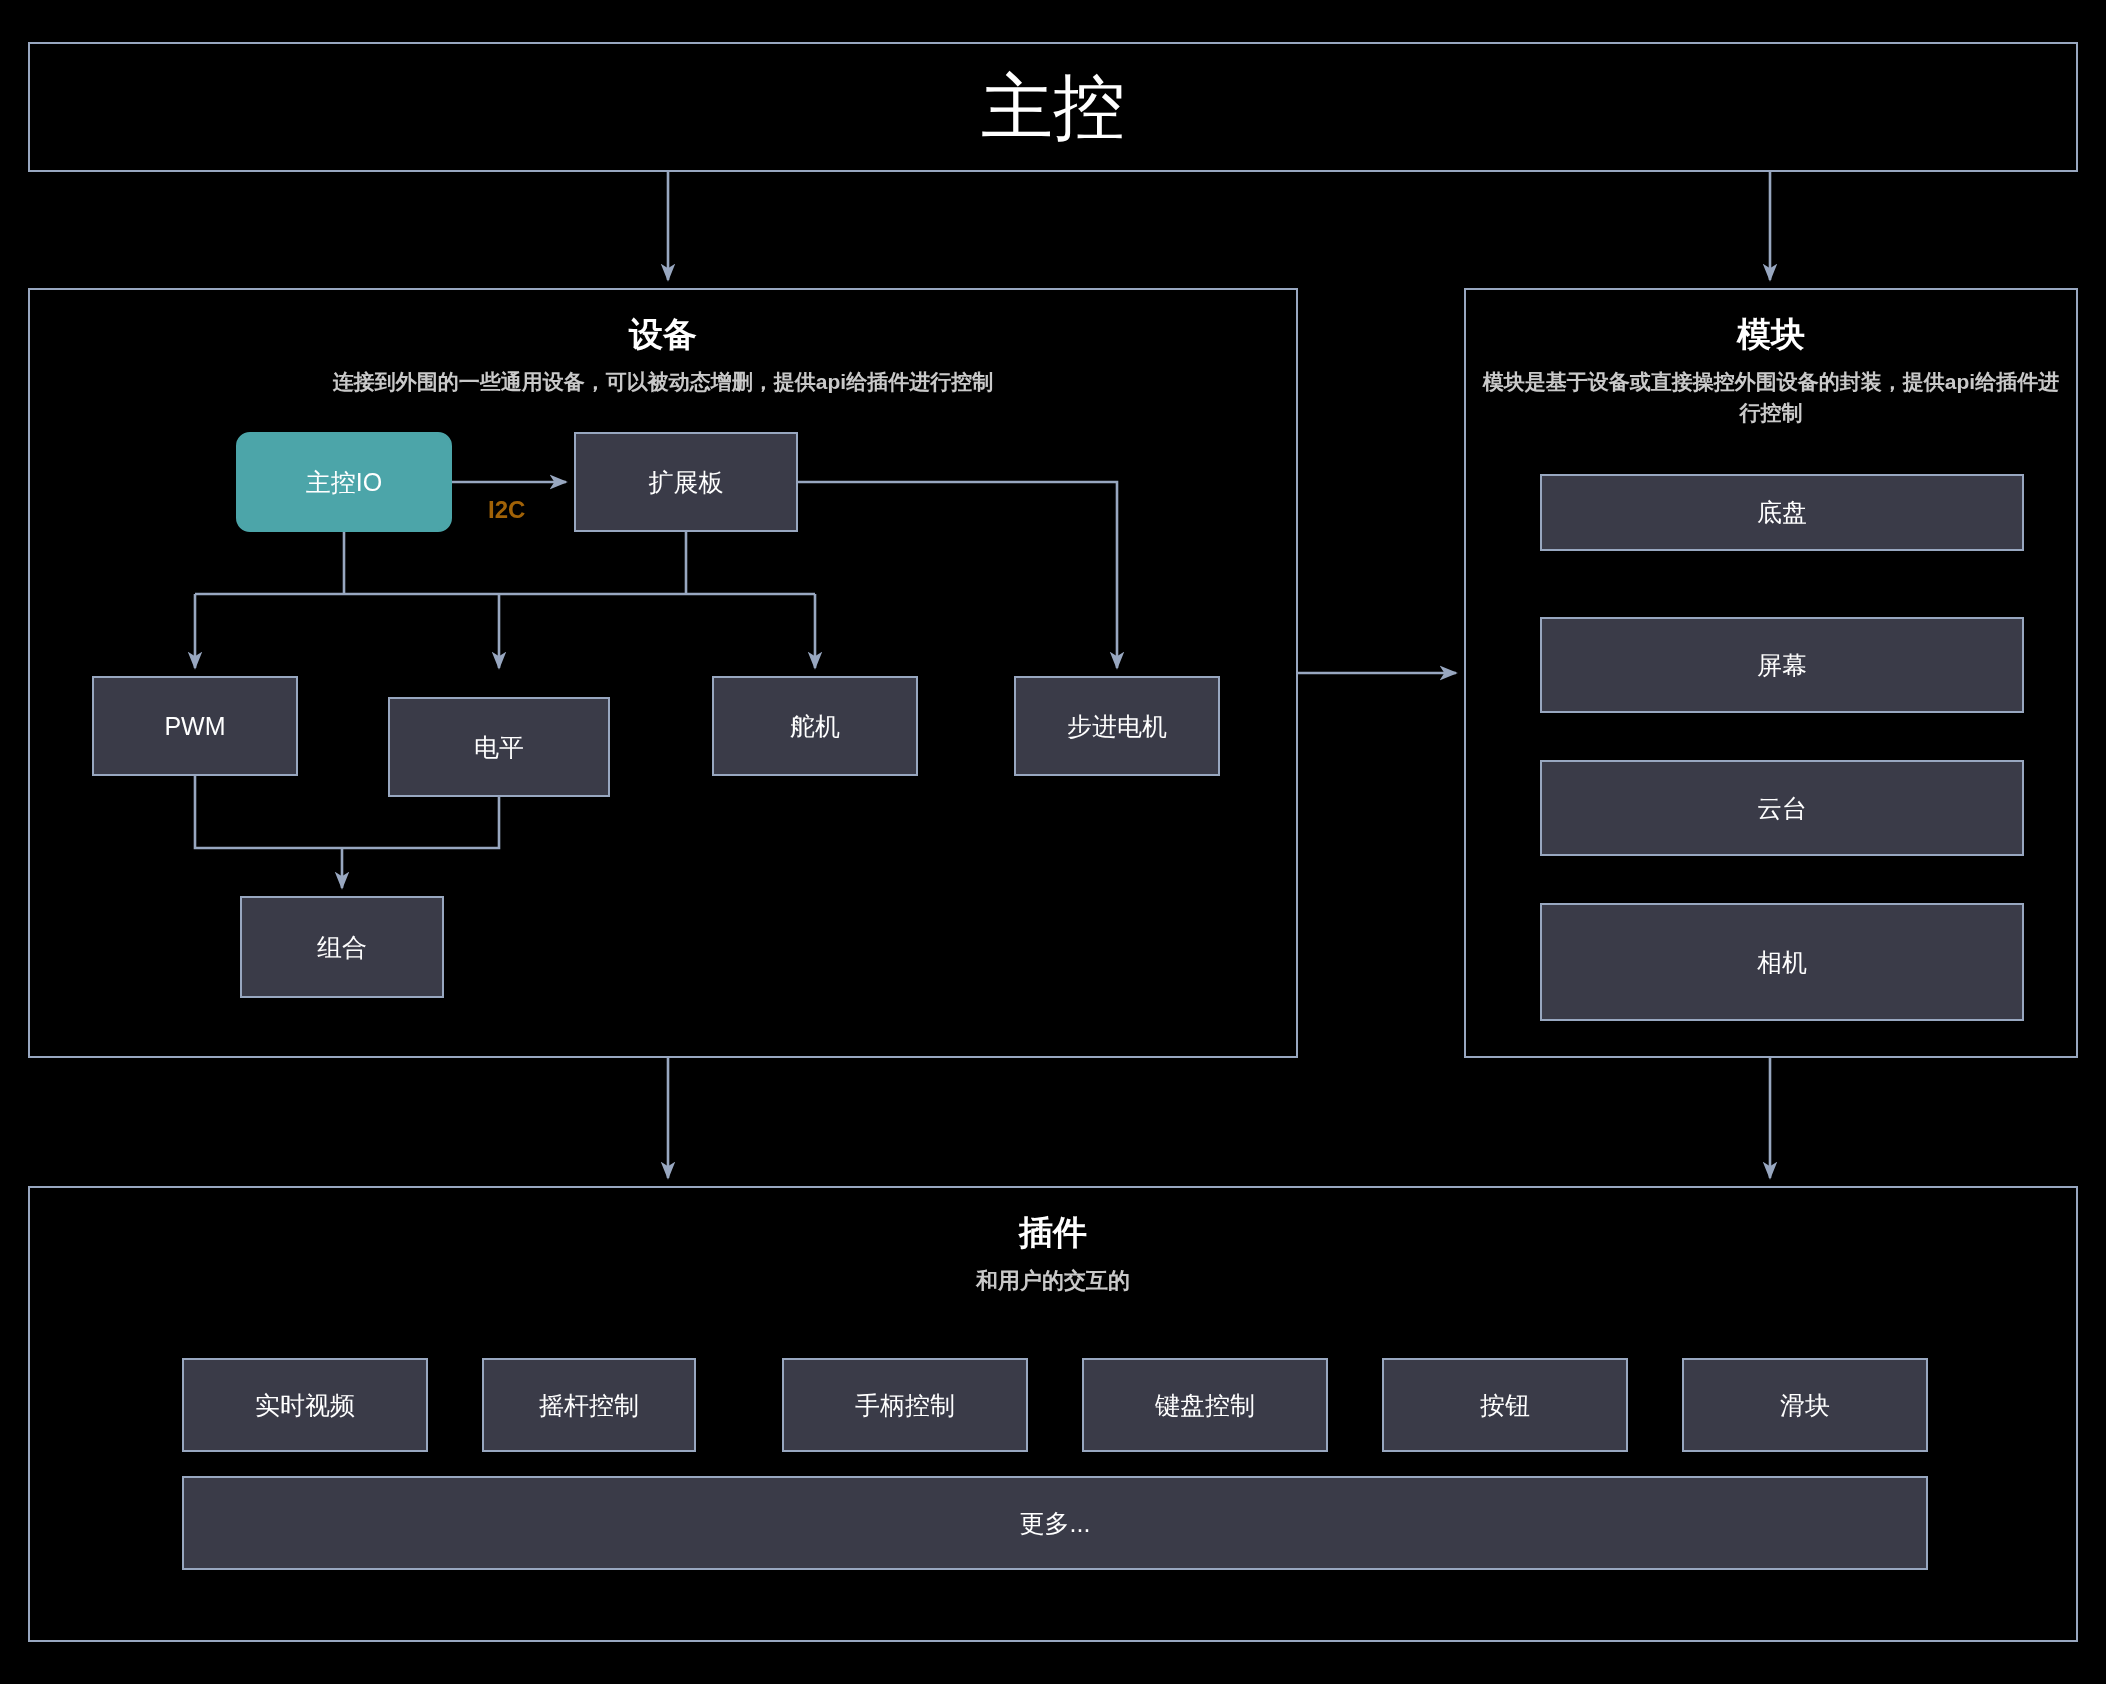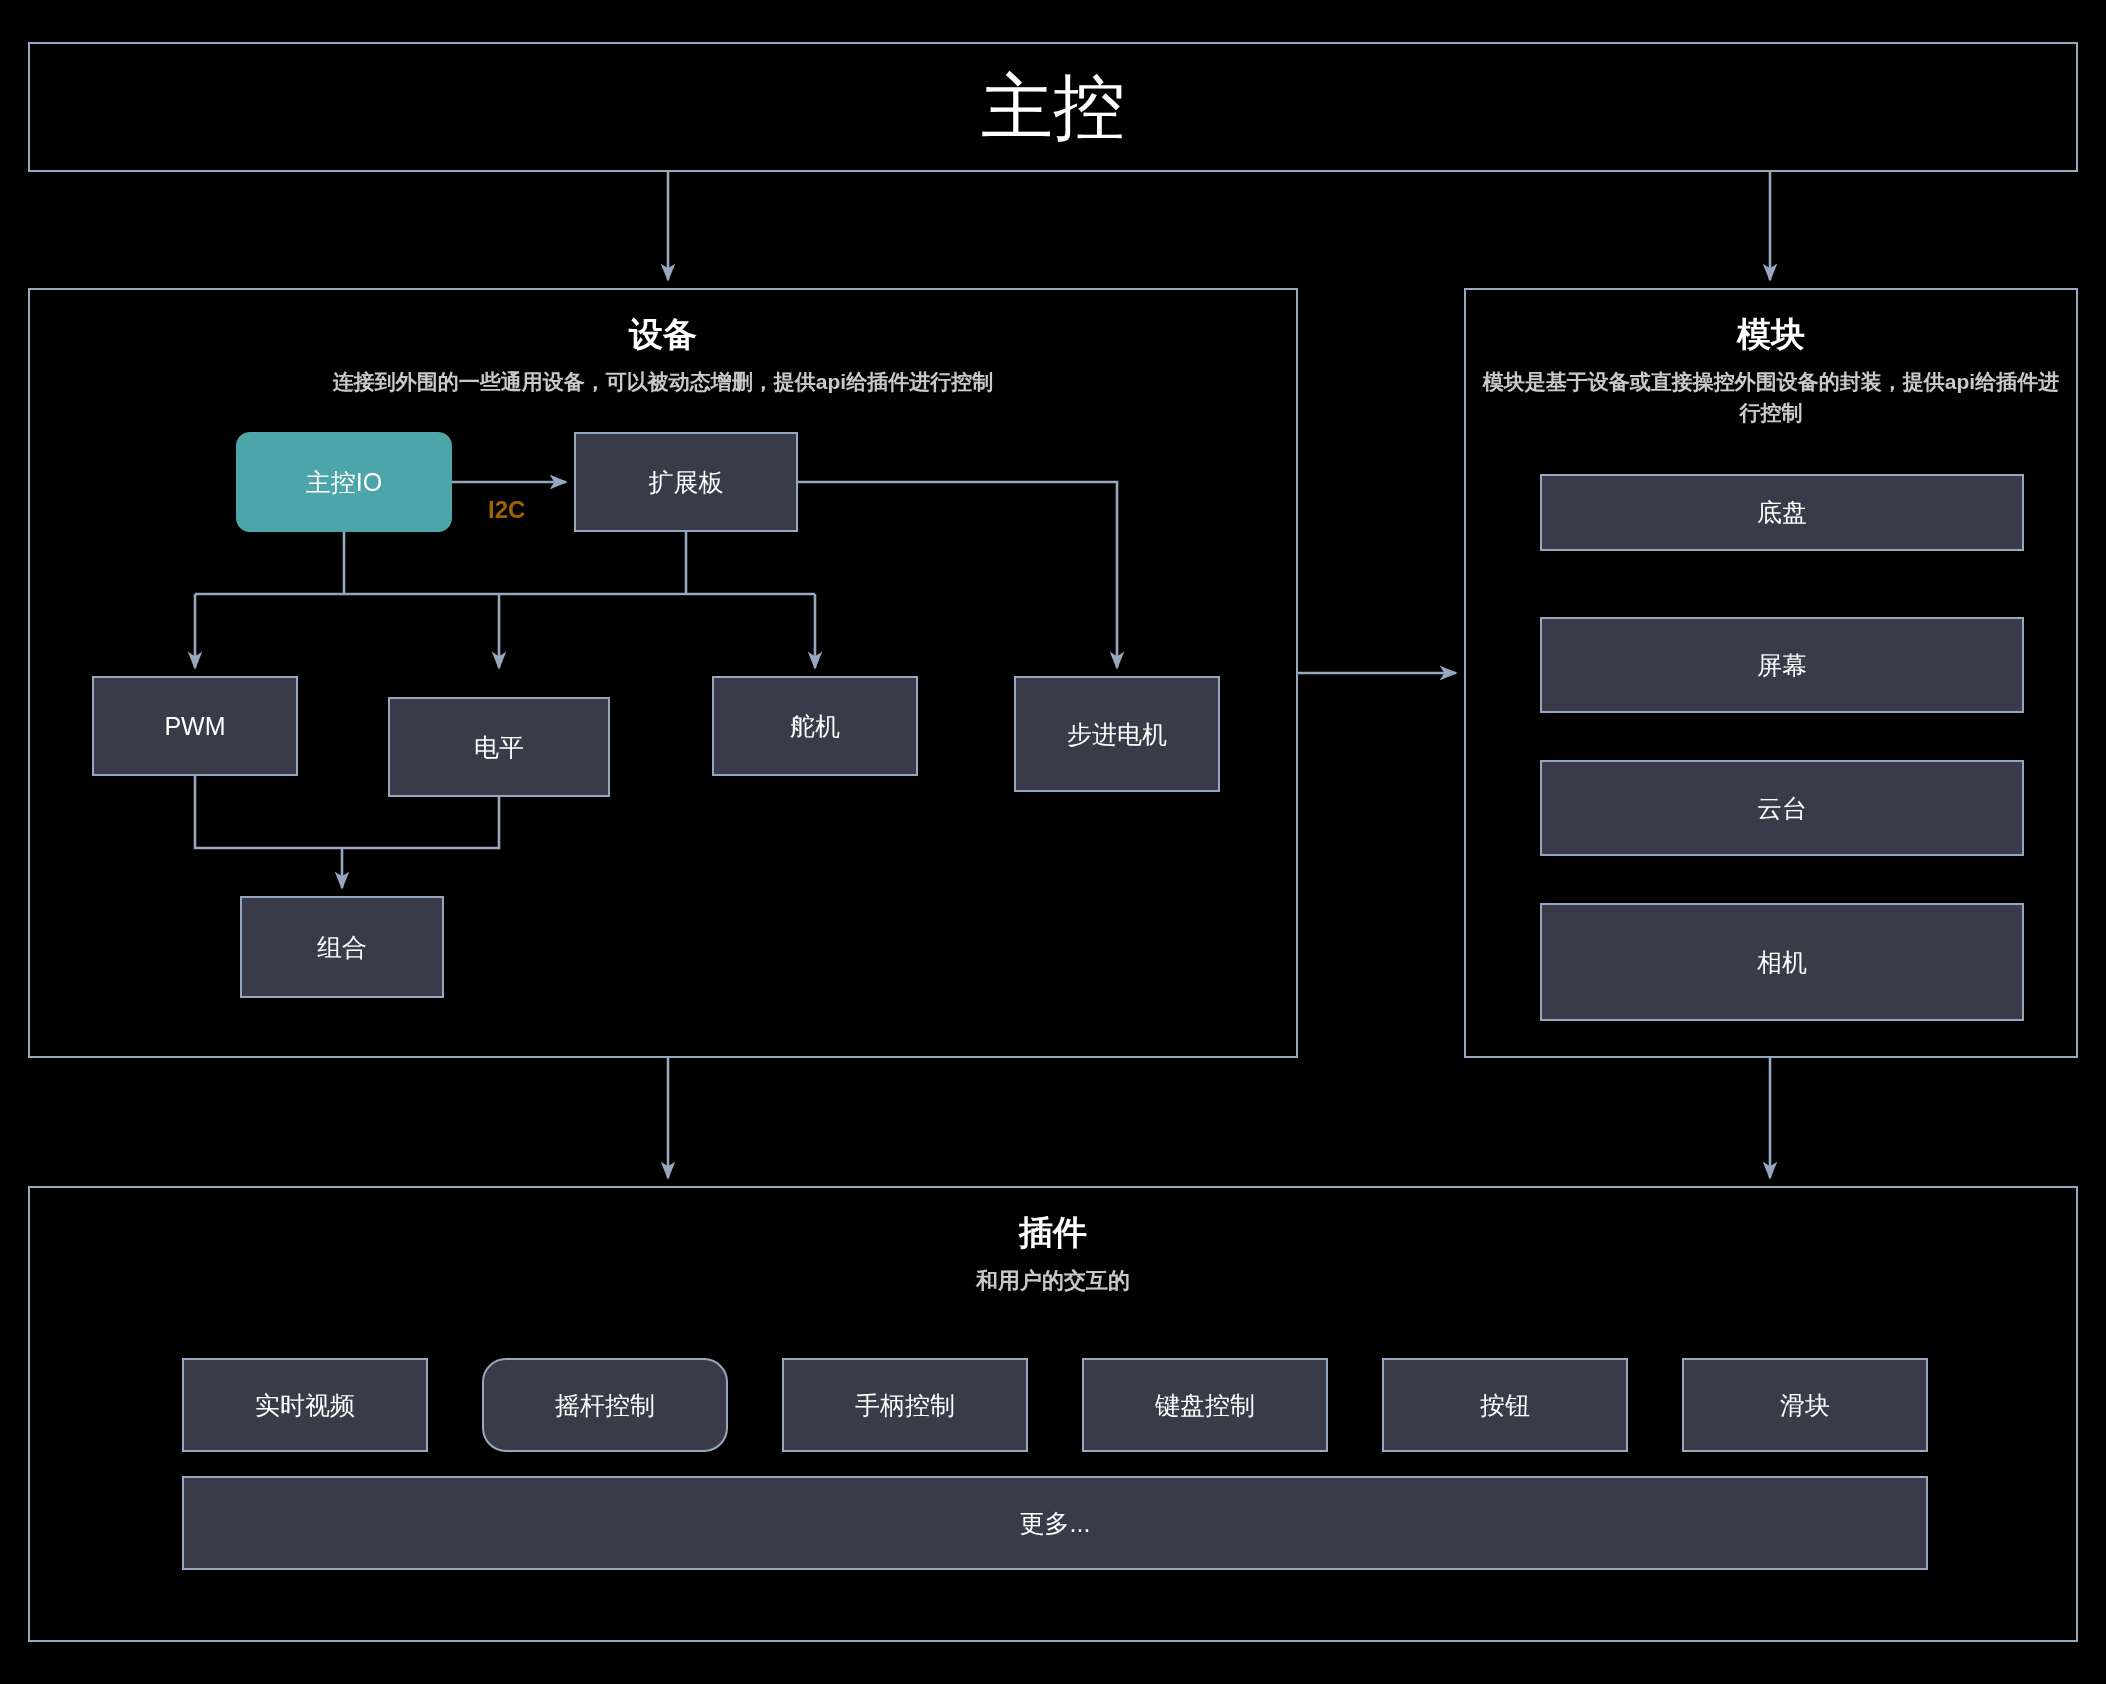--- a/index.html
+++ b/index.html
@@ -125,33 +125,33 @@
     padding: 0 4px;
     margin-top: 30px;
   }
 
   
   #n-mainio   { left: 236px;  top: 432px;  width: 216px; height: 100px; }
   #n-expboard { left: 574px;  top: 432px;  width: 224px; height: 100px; }
   #n-pwm      { left: 92px;   top: 676px;  width: 206px; height: 100px; }
   #n-level    { left: 388px;  top: 697px;  width: 222px; height: 100px; }
   #n-servo    { left: 712px;  top: 676px;  width: 206px; height: 100px; }
-  #n-stepper  { left: 1014px; top: 676px;  width: 206px; height: 116px; text-align: center; }
+  #n-stepper  { left: 1014px; top: 676px;  width: 206px; height: 100px; text-align: center; }
   #n-combo    { left: 240px;  top: 896px;  width: 204px; height: 102px; }
 
   
   #n-chassis { left: 1540px; top: 474px; width: 484px; height: 77px; }
   #n-screen  { left: 1540px; top: 617px; width: 484px; height: 96px; }
   #n-gimbal  { left: 1540px; top: 760px; width: 484px; height: 96px; }
   #n-camera  { left: 1540px; top: 903px; width: 484px; height: 118px; }
 
   
   .plugin-node { top: 1358px; height: 94px; }
   #p-0 { left: 182px;  width: 246px; }
-  #p-1 { left: 482px;  width: 246px; border-radius: 24px; }
+  #p-1 { left: 482px;  width: 214px; }
   #p-2 { left: 782px;  width: 246px; }
   #p-3 { left: 1082px; width: 246px; }
   #p-4 { left: 1382px; width: 246px; }
   #p-5 { left: 1682px; width: 246px; }
   #p-more { left: 182px; top: 1476px; width: 1746px; height: 94px; }
 </style>
 </head>
 <body>
 
 <div id="stage">

